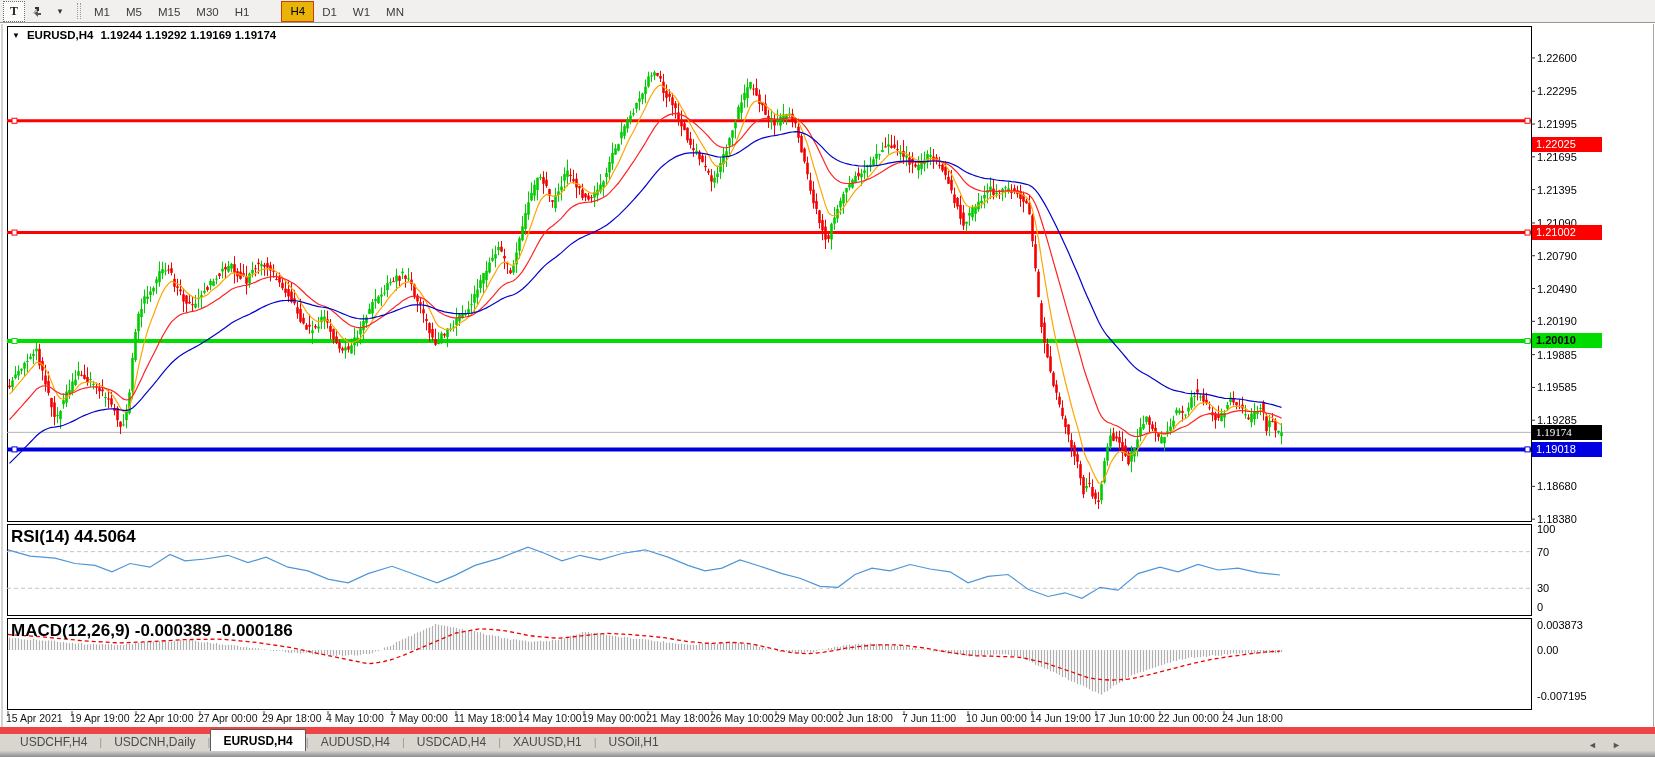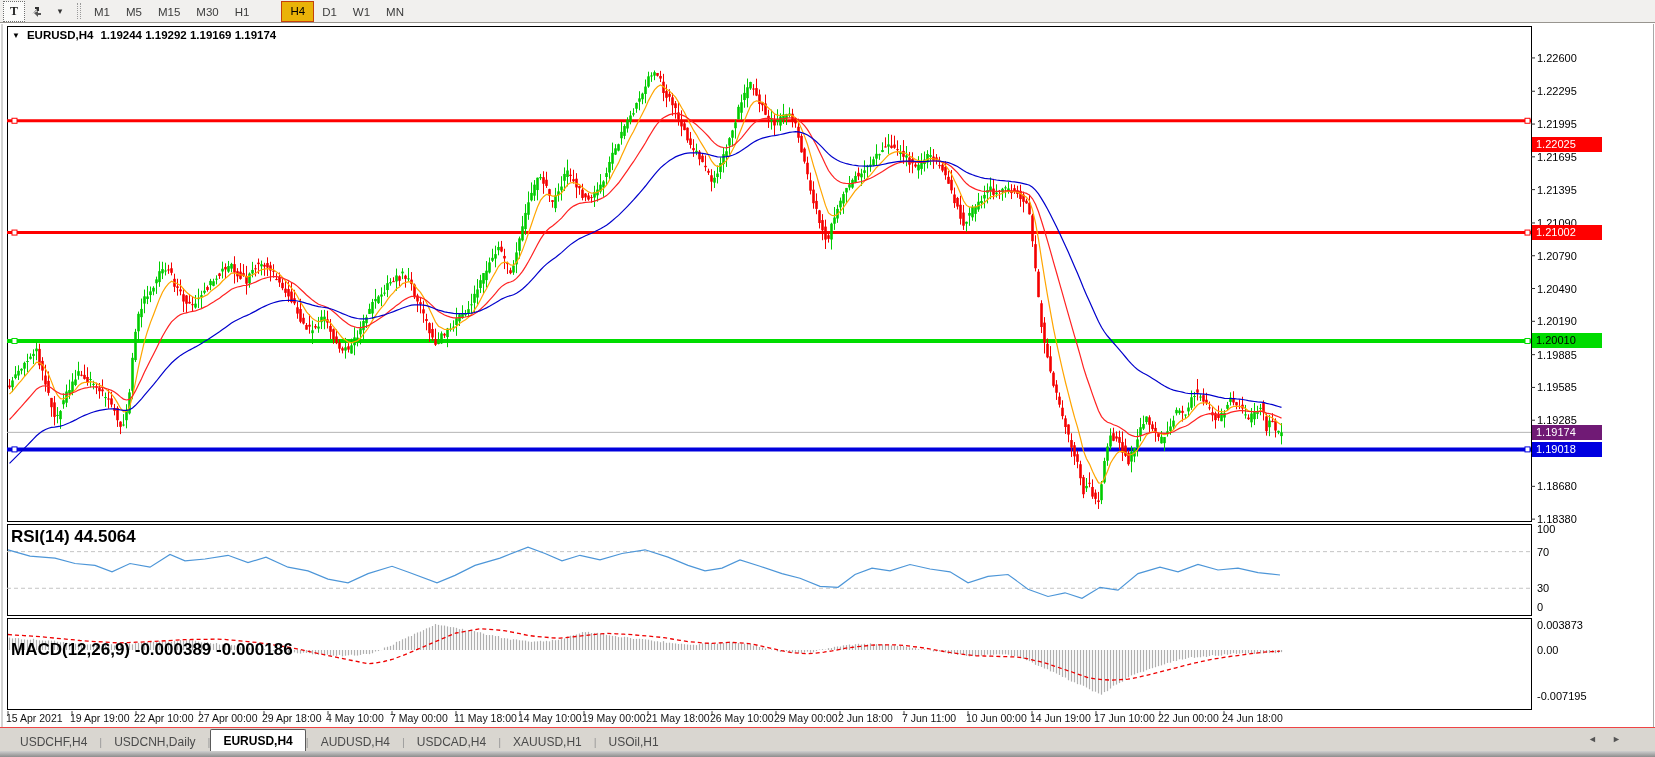--- a/index.html
+++ b/index.html
@@ -18,21 +18,21 @@
   
   #chart-svg{position:absolute;left:0;top:0;z-index:1;}
   .chart-title{position:absolute;left:12px;top:29px;z-index:3;font-size:11.5px;font-weight:bold;color:#000;
                display:flex;align-items:center;gap:7px;}
   .chart-title .tri{font-size:8px;position:relative;top:0px;}
   .panel-label{position:absolute;z-index:3;font-size:17px;font-weight:bold;color:#000;}
   .badge{position:absolute;left:1532px;width:70px;height:15px;z-index:4;font-size:11px;
          line-height:15px;padding-left:4px;box-sizing:border-box;white-space:nowrap;}
   
   .tabbar{position:absolute;left:0;top:727px;width:1655px;height:24px;background:#d9d6d0;
-          border-top:1px solid #ef4444;display:flex;align-items:flex-end;box-sizing:border-box;z-index:5;}
+          border-top:7px solid #ef4444;display:flex;align-items:flex-end;box-sizing:border-box;z-index:5;}
   .tab{height:19px;display:flex;align-items:center;padding:0 12px;font-size:12px;color:#4a4a4a;margin-bottom:0px;}
   .tab.active{background:#ffffff;border:1px solid #5a5a5a;border-bottom:none;height:21px;
               font-weight:bold;color:#000;border-radius:2px 2px 0 0;}
   .tab-sep{color:#9a9a9a;font-size:11px;margin-bottom:3px;}
   .tab-scroll{position:absolute;top:6px;font-size:9px;color:#555;}
   .bottom-strip{position:absolute;left:0;top:751px;width:1655px;height:6px;
                 background:linear-gradient(#cfcfcf,#8d8d8d);z-index:5;}
 </style>
 </head>
 <body>
@@ -1442,27 +1442,27 @@
       <text x="1222" y="722" font-size="10.5" font-family="Liberation Sans, sans-serif" fill="#111">24 Jun 18:00</text>
     </svg>
 
   <div class="chart-title">
     <span class="tri">▼</span>
     <span>EURUSD,H4</span>
     <span>1.19244 1.19292 1.19169 1.19174</span>
   </div>
 
   <div class="panel-label" style="left:11px;top:527px;">RSI(14) 44.5064</div>
-  <div class="panel-label" style="left:11px;top:640px;">MACD(12,26,9) -0.000389 -0.000186</div>
+  <div class="panel-label" style="left:11px;top:621px;">MACD(12,26,9) -0.000389 -0.000186</div>
 
   <div id="badges">
       <div class="badge" style="top: 113.27px; background: rgb(255, 0, 0); color: rgb(255, 255, 255); margin-top: 24px;">1.22025</div>
       <div class="badge" style="top: 225.074px; background: rgb(255, 0, 0); color: rgb(255, 255, 255);">1.21002</div>
-      <div class="badge" style="top: 333.489px; background: rgb(0, 219, 0); color: rgb(0, 0, 0);">1.20010</div>
-      <div class="badge" style="top: 424.855px; background: #701a75; color: rgb(255, 255, 255);">1.19174</div>
+      <div class="badge" style="top: 333.489px; background: rgb(0, 219, 0); color: rgb(0, 0, 0); font-weight: bold;">1.20010</div>
+      <div class="badge" style="top: 424.855px; background: #000000; color: rgb(255, 255, 255); font-family: Liberation Serif, serif;">1.19174</div>
       <div class="badge" style="top: 441.904px; background: rgb(0, 0, 224); color: rgb(255, 255, 255);">1.19018</div>
     </div>
 
   <div class="tabbar">
     <div style="width:8px;"></div>
     <div id="tab-group" style="display:flex;align-items:flex-end;">
         <div class="tab">USDCHF,H4</div>
         <span class="tab-sep">|</span>
         <div class="tab">USDCNH,Daily</div>
         <span class="tab-sep">|</span>

